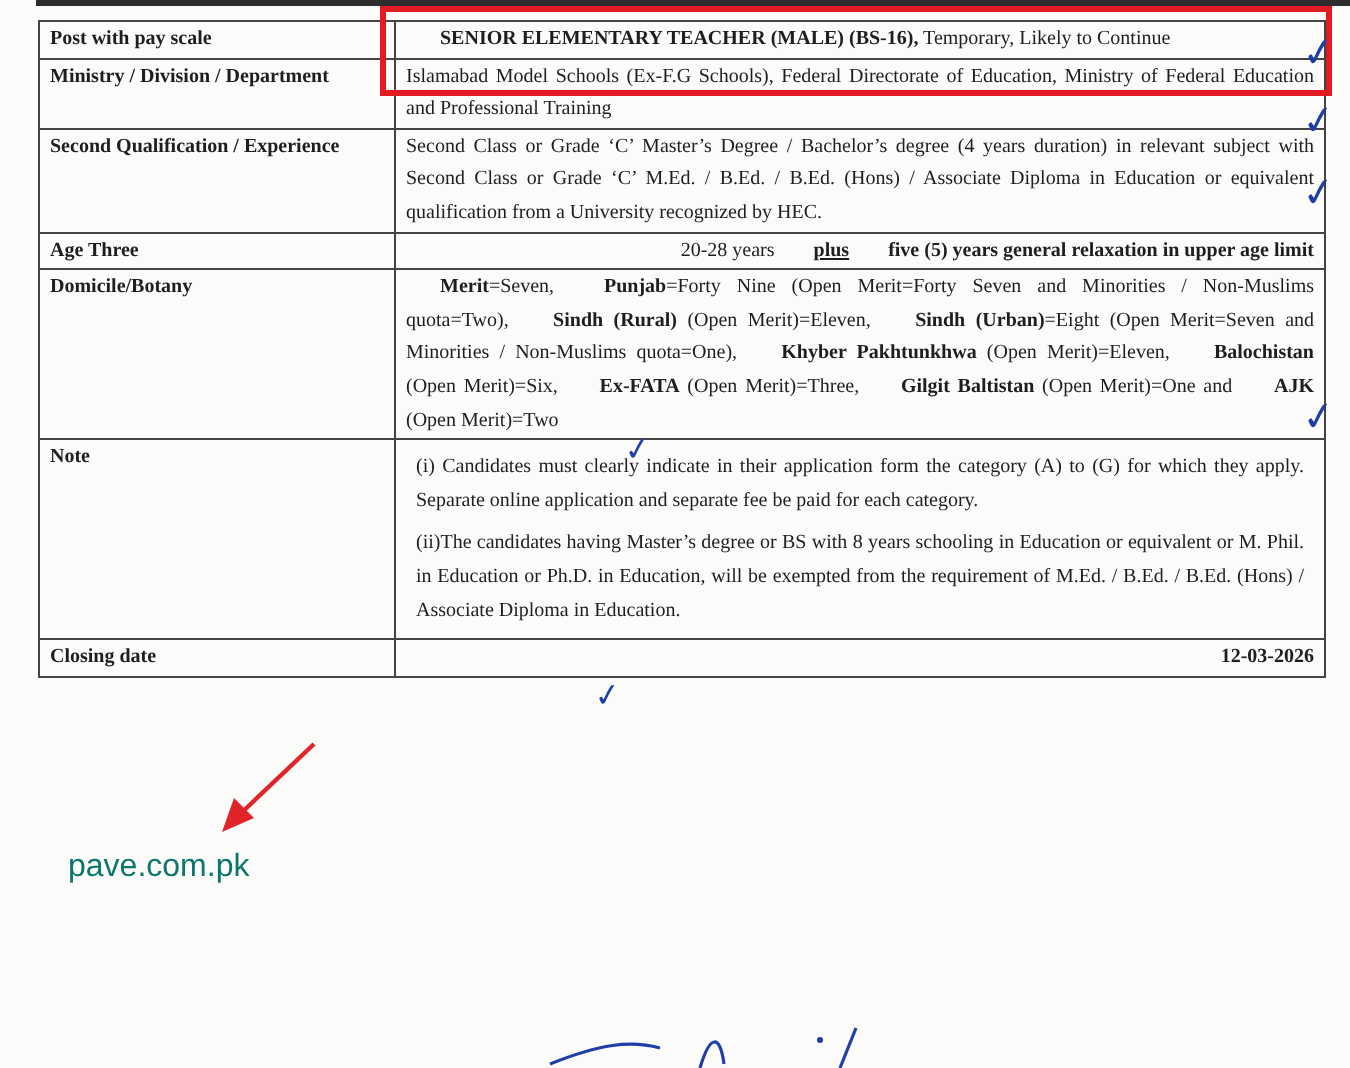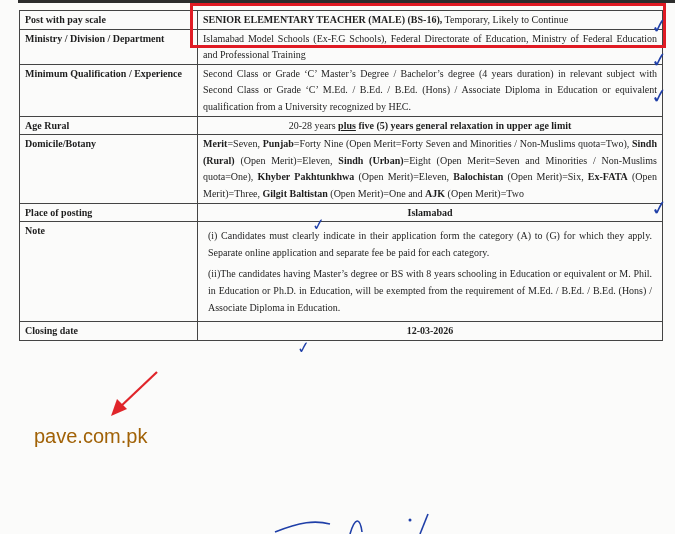--- a/index.html
+++ b/index.html
@@ -11,62 +11,58 @@
   }
   .topbar { position:absolute; left:18px; top:0; width:657px; height:3px; background:#2d2d2d; }
   table.ad {
     position:absolute; left:19px; top:10px; width:644px;
     border-collapse:collapse; table-layout:fixed;
     font-size:10px; line-height:16.6px;
   }
   table.ad td { border:1.2px solid #444; vertical-align:top; padding:1px 5px 0 5px; }
   td.lbl { width:167px; font-weight:bold; padding-top:2px; }
   td.val { text-align:justify; text-justify:inter-word; }
-  td.val.left { text-align:center; }
-  .b { font-weight:bold; }
+  td.val.left { text-align:right; }
+  .b { font-weight:bold;margin-left:17px; }
   .u { text-decoration:underline; }
   .hl { position:absolute; left:190px; top:3px; width:470px; height:39px; border:3px solid #e01b24; pointer-events:none; }
   .tick { position:absolute; color:#1f3fa8; font-size:20px; font-family:"DejaVu Sans", sans-serif; transform:rotate(-8deg); }
-  .watermark { position:absolute; left:34px; top:425px; color:#a16207; font-family:"Liberation Sans", sans-serif; font-size:20px; }
+  .watermark { position:absolute; left:34px; top:425px; color:#0f766e; font-family:"Liberation Sans", sans-serif; font-size:16px; }
   .arrow { position:absolute; left:105px; top:368px; }
   .sig { position:absolute; left:270px; top:512px; }
   .note-p { margin:5px; }
 </style>
 </head>
 <body>
 
 <div class="topbar"></div>
 
 <table class="ad">
   <tbody>
       <tr>
     <td class="lbl">Post  with pay scale</td>
     <td class="val"><span class="b">SENIOR ELEMENTARY TEACHER (MALE) (BS-16),</span><span> Temporary, Likely to Continue</span></td>
   </tr>
   <tr>
     <td class="lbl">Ministry / Division / Department</td>
     <td class="val">Islamabad Model Schools (Ex-F.G Schools), Federal Directorate of Education, Ministry of Federal Education and Professional Training</td>
   </tr>
   <tr>
-    <td class="lbl">Minimum Qualification / Experience</td>
+    <td class="lbl">Second Qualification / Experience</td>
     <td class="val">Second Class or Grade ‘C’ Master’s Degree / Bachelor’s degree (4 years duration) in relevant subject with Second Class or Grade ‘C’ M.Ed. / B.Ed. / B.Ed. (Hons) / Associate Diploma in Education or equivalent qualification from a University recognized by HEC.</td>
   </tr>
   <tr>
-    <td class="lbl">Age Rural</td>
+    <td class="lbl">Age Three</td>
     <td class="val left"><span>20-28 years </span><span class="b u">plus</span><span class="b"> five (5) years general relaxation in upper age limit</span></td>
   </tr>
   <tr>
     <td class="lbl">Domicile/Botany</td>
     <td class="val">
       <span class="b">Merit</span><span>=Seven, </span><span class="b">Punjab</span><span>=Forty Nine (Open Merit=Forty Seven and Minorities / Non-Muslims quota=Two), </span><span class="b">Sindh (Rural)</span><span> (Open Merit)=Eleven, </span><span class="b">Sindh (Urban)</span><span>=Eight (Open Merit=Seven and Minorities / Non-Muslims quota=One), </span><span class="b">Khyber Pakhtunkhwa</span><span> (Open Merit)=Eleven, </span><span class="b">Balochistan</span><span> (Open Merit)=Six, </span><span class="b">Ex-FATA</span><span> (Open Merit)=Three, </span><span class="b">Gilgit Baltistan</span><span> (Open Merit)=One and </span><span class="b">AJK</span><span> (Open Merit)=Two</span>
     </td>
-  </tr>
-  <tr>
-    <td class="lbl">Place of posting</td>
-    <td class="val left b">Islamabad</td>
   </tr>
   <tr>
     <td class="lbl">Note</td>
     <td class="val">
       <p class="note-p">(i) Candidates must clearly indicate in their application form the category (A) to (G) for which they apply. Separate online application and separate fee be paid for each category.</p>
       <p class="note-p">(ii)The candidates having Master’s degree or BS with 8 years schooling in Education or equivalent or M. Phil. in Education or Ph.D. in Education, will be exempted from the requirement of M.Ed. / B.Ed. / B.Ed. (Hons) / Associate Diploma in Education.</p>
     </td>
   </tr>
   <tr>
     <td class="lbl">Closing date</td>

